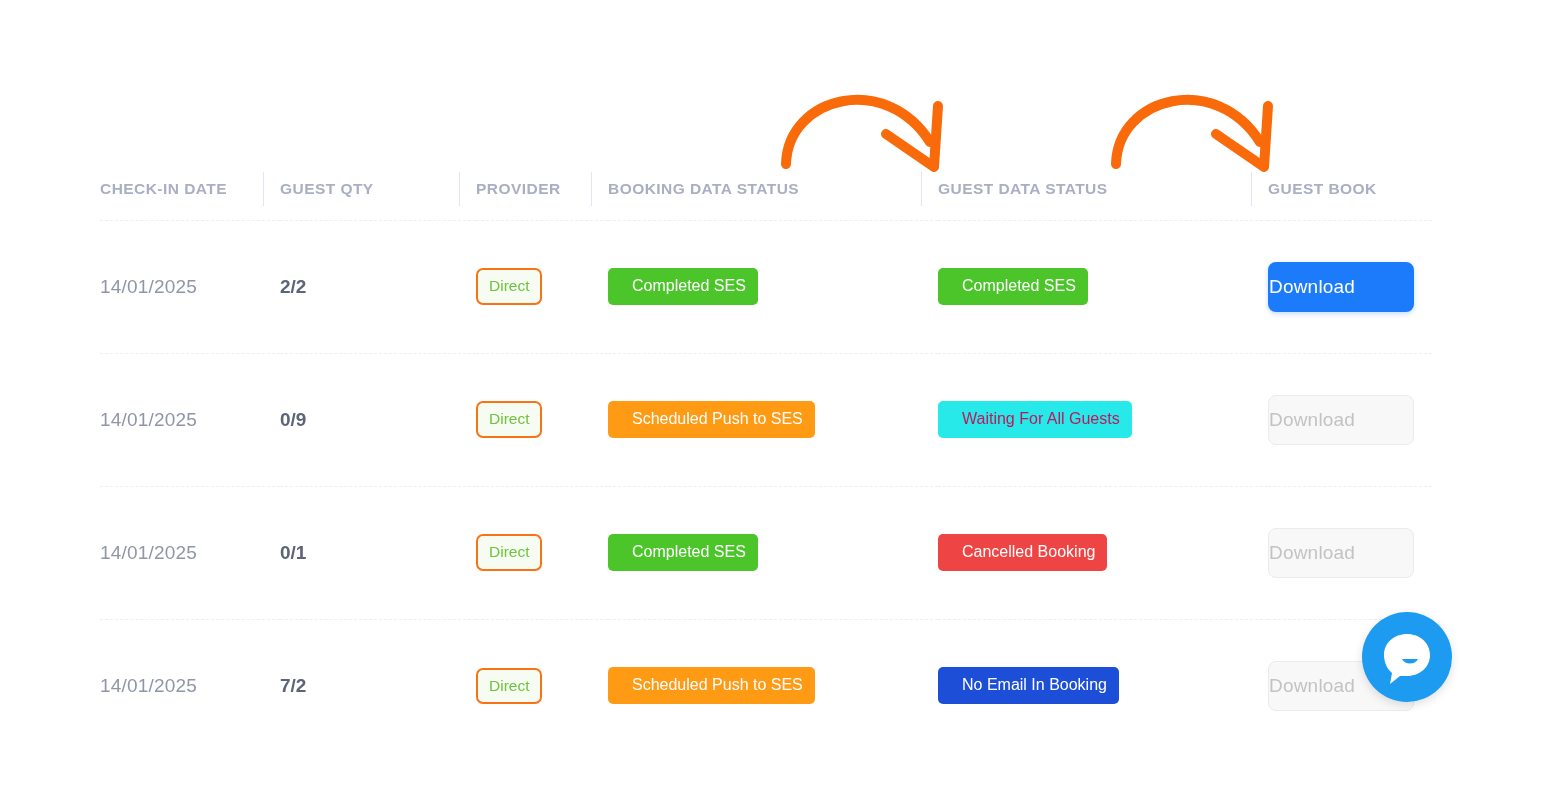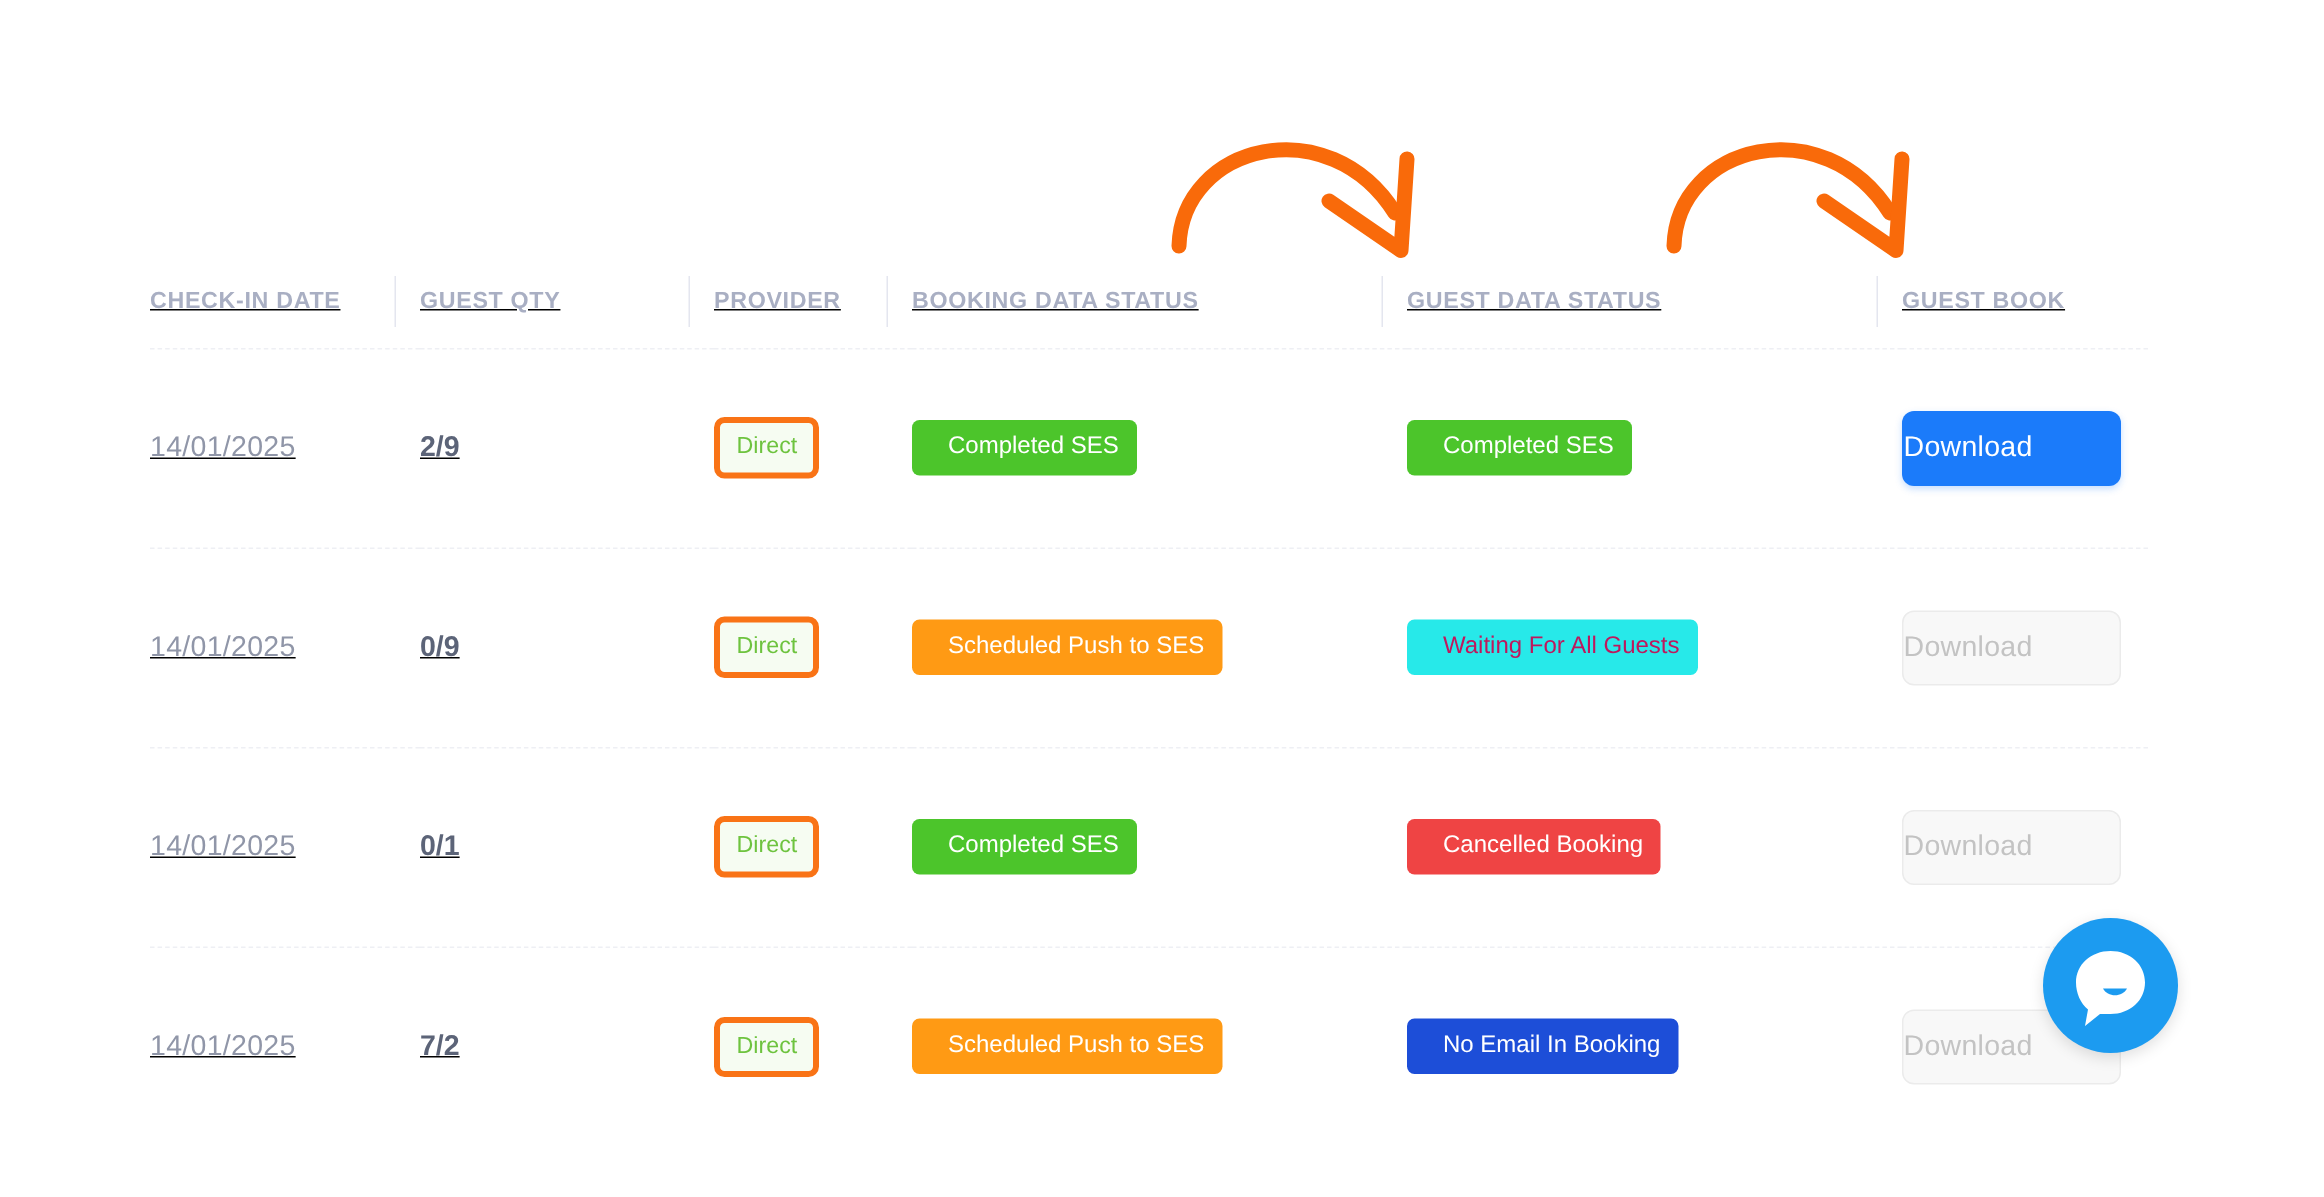--- a/index.html
+++ b/index.html
@@ -24,25 +24,24 @@
     position: absolute;
     pointer-events: none;
   }
   #arrow-1 { left: 778px; top: 66px; }
   #arrow-2 { left: 1108px; top: 66px; }
 
   
   #booking-table {
     position: absolute;
     left: 100px;
-    top: 170px;
+    top: 158px;
     width: 1332px;
     border-collapse: collapse;
     table-layout: fixed;
-    text-decoration: underline;
   }
 
   #booking-table th,
   #booking-table td {
     text-align: left;
     vertical-align: middle;
     padding: 0;
   }
 
   thead th {
@@ -100,21 +99,21 @@
     border-radius: 5px;
     font-size: 16px;
     line-height: 1;
     padding: 10px 12px 11px 24px;
     white-space: nowrap;
     color: #ffffff;
   }
 
   .badge-provider {
     background: #f6fcf2;
-    border: 4px solid #f97316;
+    border: 2px solid #f97316;
     color: #6ec33f;
     border-radius: 7px;
     padding: 8px 11px 9px 11px;
     font-size: 15.5px;
   }
 
   .btn-download {
     display: inline-block;
     width: 146px;
     height: 50px;
@@ -173,21 +172,21 @@
         <th class="col-qty sep">GUEST QTY</th>
         <th class="col-provider sep">PROVIDER</th>
         <th class="col-booking sep">BOOKING DATA STATUS</th>
         <th class="col-guest sep">GUEST DATA STATUS</th>
         <th class="col-book sep">GUEST BOOK</th>
       </tr>
     </thead>
     <tbody id="table-body">
         <tr>
           <td class="col-date"><span class="cell-date">14/01/2025</span></td>
-          <td class="col-qty"><span class="cell-qty">2/9</span></td>
+          <td class="col-qty"><span class="cell-qty">2/2</span></td>
           <td class="col-provider"><span class="badge badge-provider">Direct</span></td>
           <td class="col-booking"><span class="badge" style="background: rgb(76, 197, 43);">Completed SES</span></td>
           <td class="col-guest"><span class="badge" style="background: rgb(76, 197, 43);">Completed SES</span></td>
           <td class="col-book"><span class="btn-download enabled">Download</span></td>
         </tr>
         <tr>
           <td class="col-date"><span class="cell-date">14/01/2025</span></td>
           <td class="col-qty"><span class="cell-qty">0/9</span></td>
           <td class="col-provider"><span class="badge badge-provider">Direct</span></td>
           <td class="col-booking"><span class="badge" style="background: rgb(255, 154, 20);">Scheduled Push to SES</span></td>

